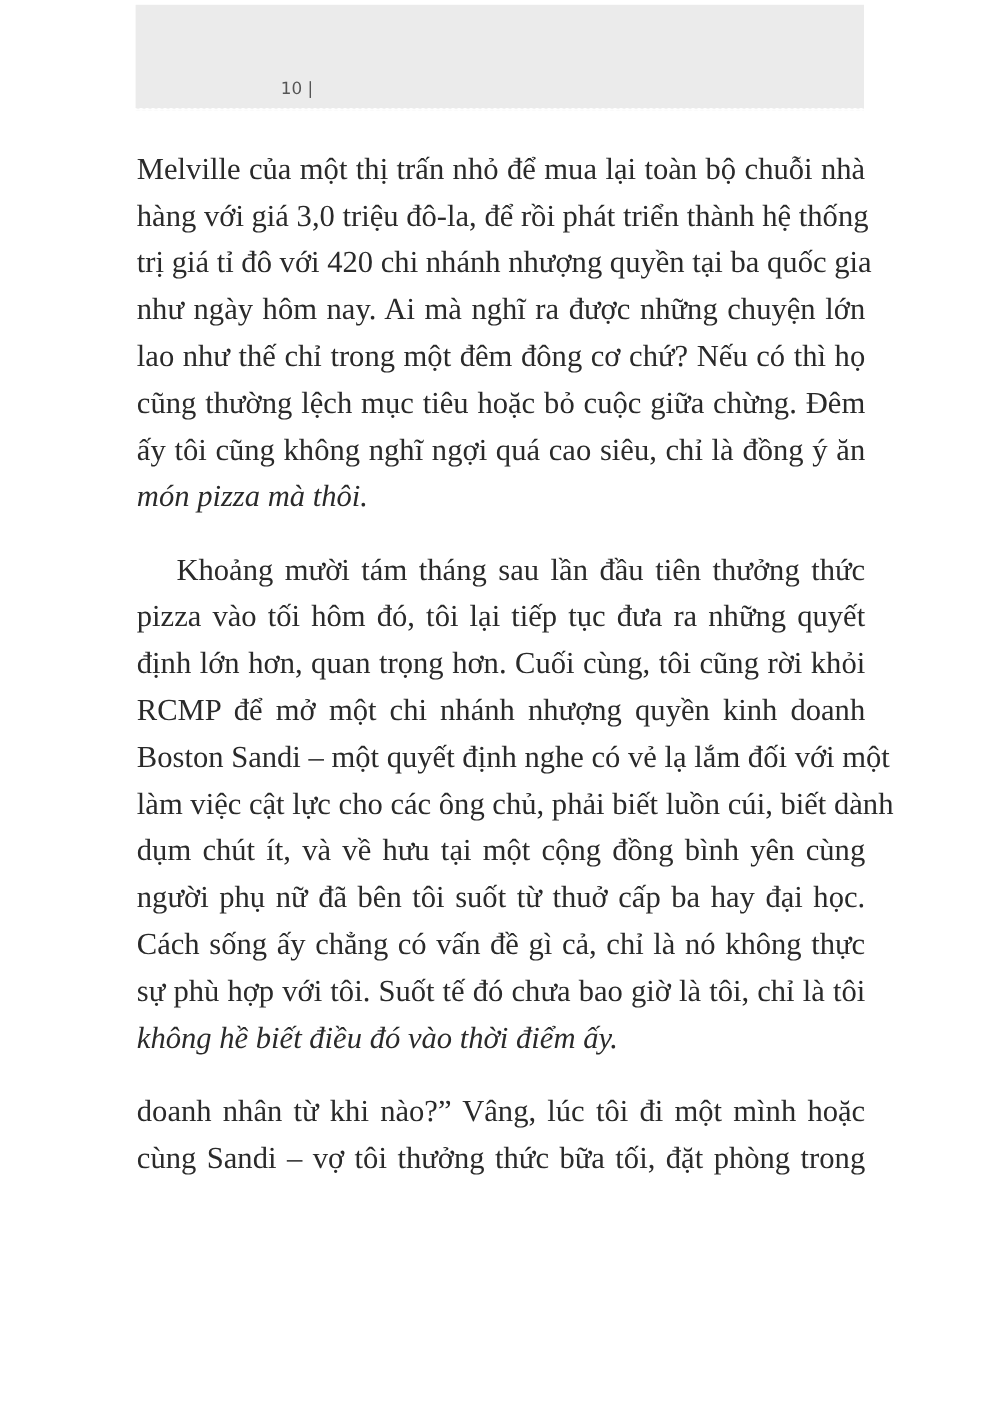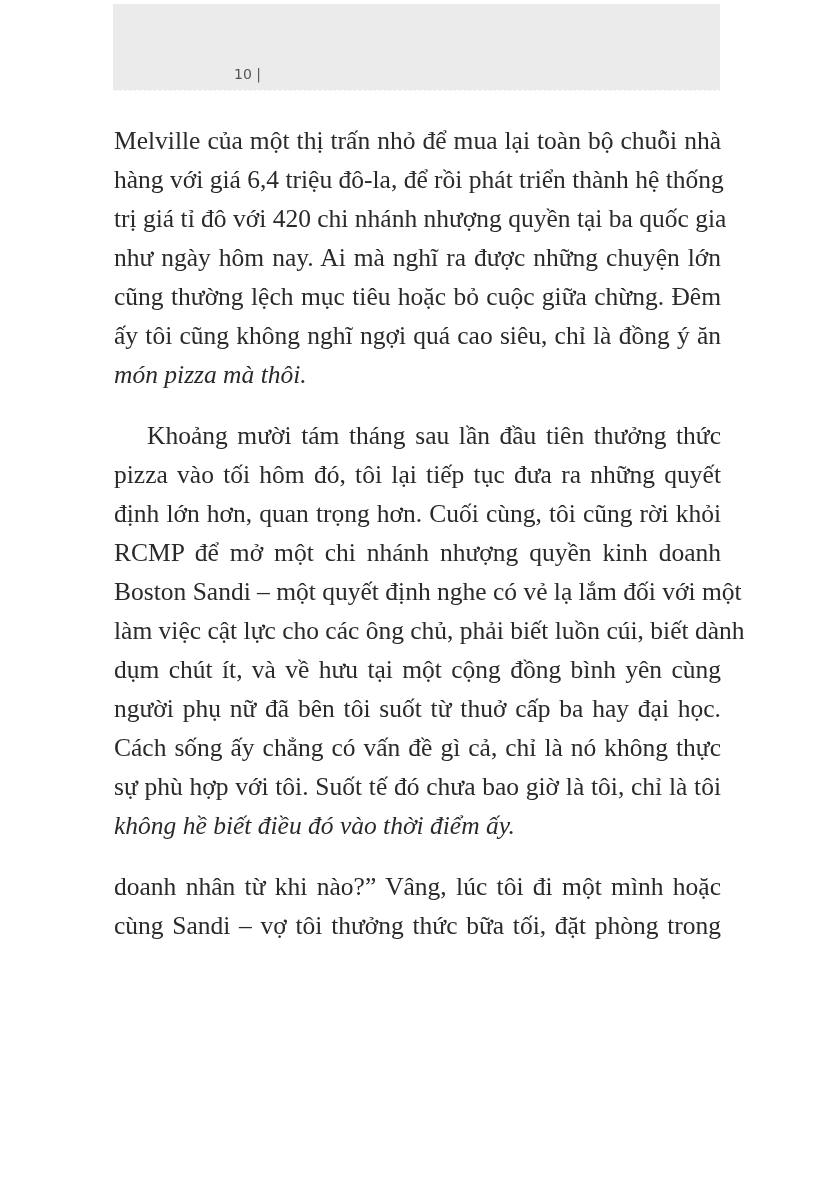--- a/index.html
+++ b/index.html
@@ -71,23 +71,24 @@
 </head>
 <body>
 
 <div class="header-band">
   <span class="page-number">10 |</span>
 </div>
 
 <div class="body-text">
   <p class="paragraph">
     <span class="line">Melville của một thị trấn nhỏ để mua lại toàn bộ chuỗi nhà</span>
-    <span class="line">hàng với giá 6,4 triệu đô-la, để rồi phát triển thành hệ thống</span>
+    <span class="line">hàng với giá 3,0 triệu đô-la, để rồi phát triển thành hệ thống</span>
     <span class="line">trị giá tỉ đô với 420 chi nhánh nhượng quyền tại ba quốc gia</span>
     <span class="line">như ngày hôm nay. Ai mà nghĩ ra được những chuyện lớn</span>
+    <span class="line">lao như thế chỉ trong một đêm đông cơ chứ? Nếu có thì họ</span>
     <span class="line">cũng thường lệch mục tiêu hoặc bỏ cuộc giữa chừng. Đêm</span>
     <span class="line">ấy tôi cũng không nghĩ ngợi quá cao siêu, chỉ là đồng ý ăn</span>
     <span class="line last">món pizza mà thôi.</span>
   </p>
   <p class="paragraph">
     <span class="line indent">Khoảng mười tám tháng sau lần đầu tiên thưởng thức</span>
     <span class="line">pizza vào tối hôm đó, tôi lại tiếp tục đưa ra những quyết</span>
     <span class="line">định lớn hơn, quan trọng hơn. Cuối cùng, tôi cũng rời khỏi</span>
     <span class="line">RCMP để mở một chi nhánh nhượng quyền kinh doanh</span>
     <span class="line">Boston Sandi – một quyết định nghe có vẻ lạ lắm đối với một</span>

